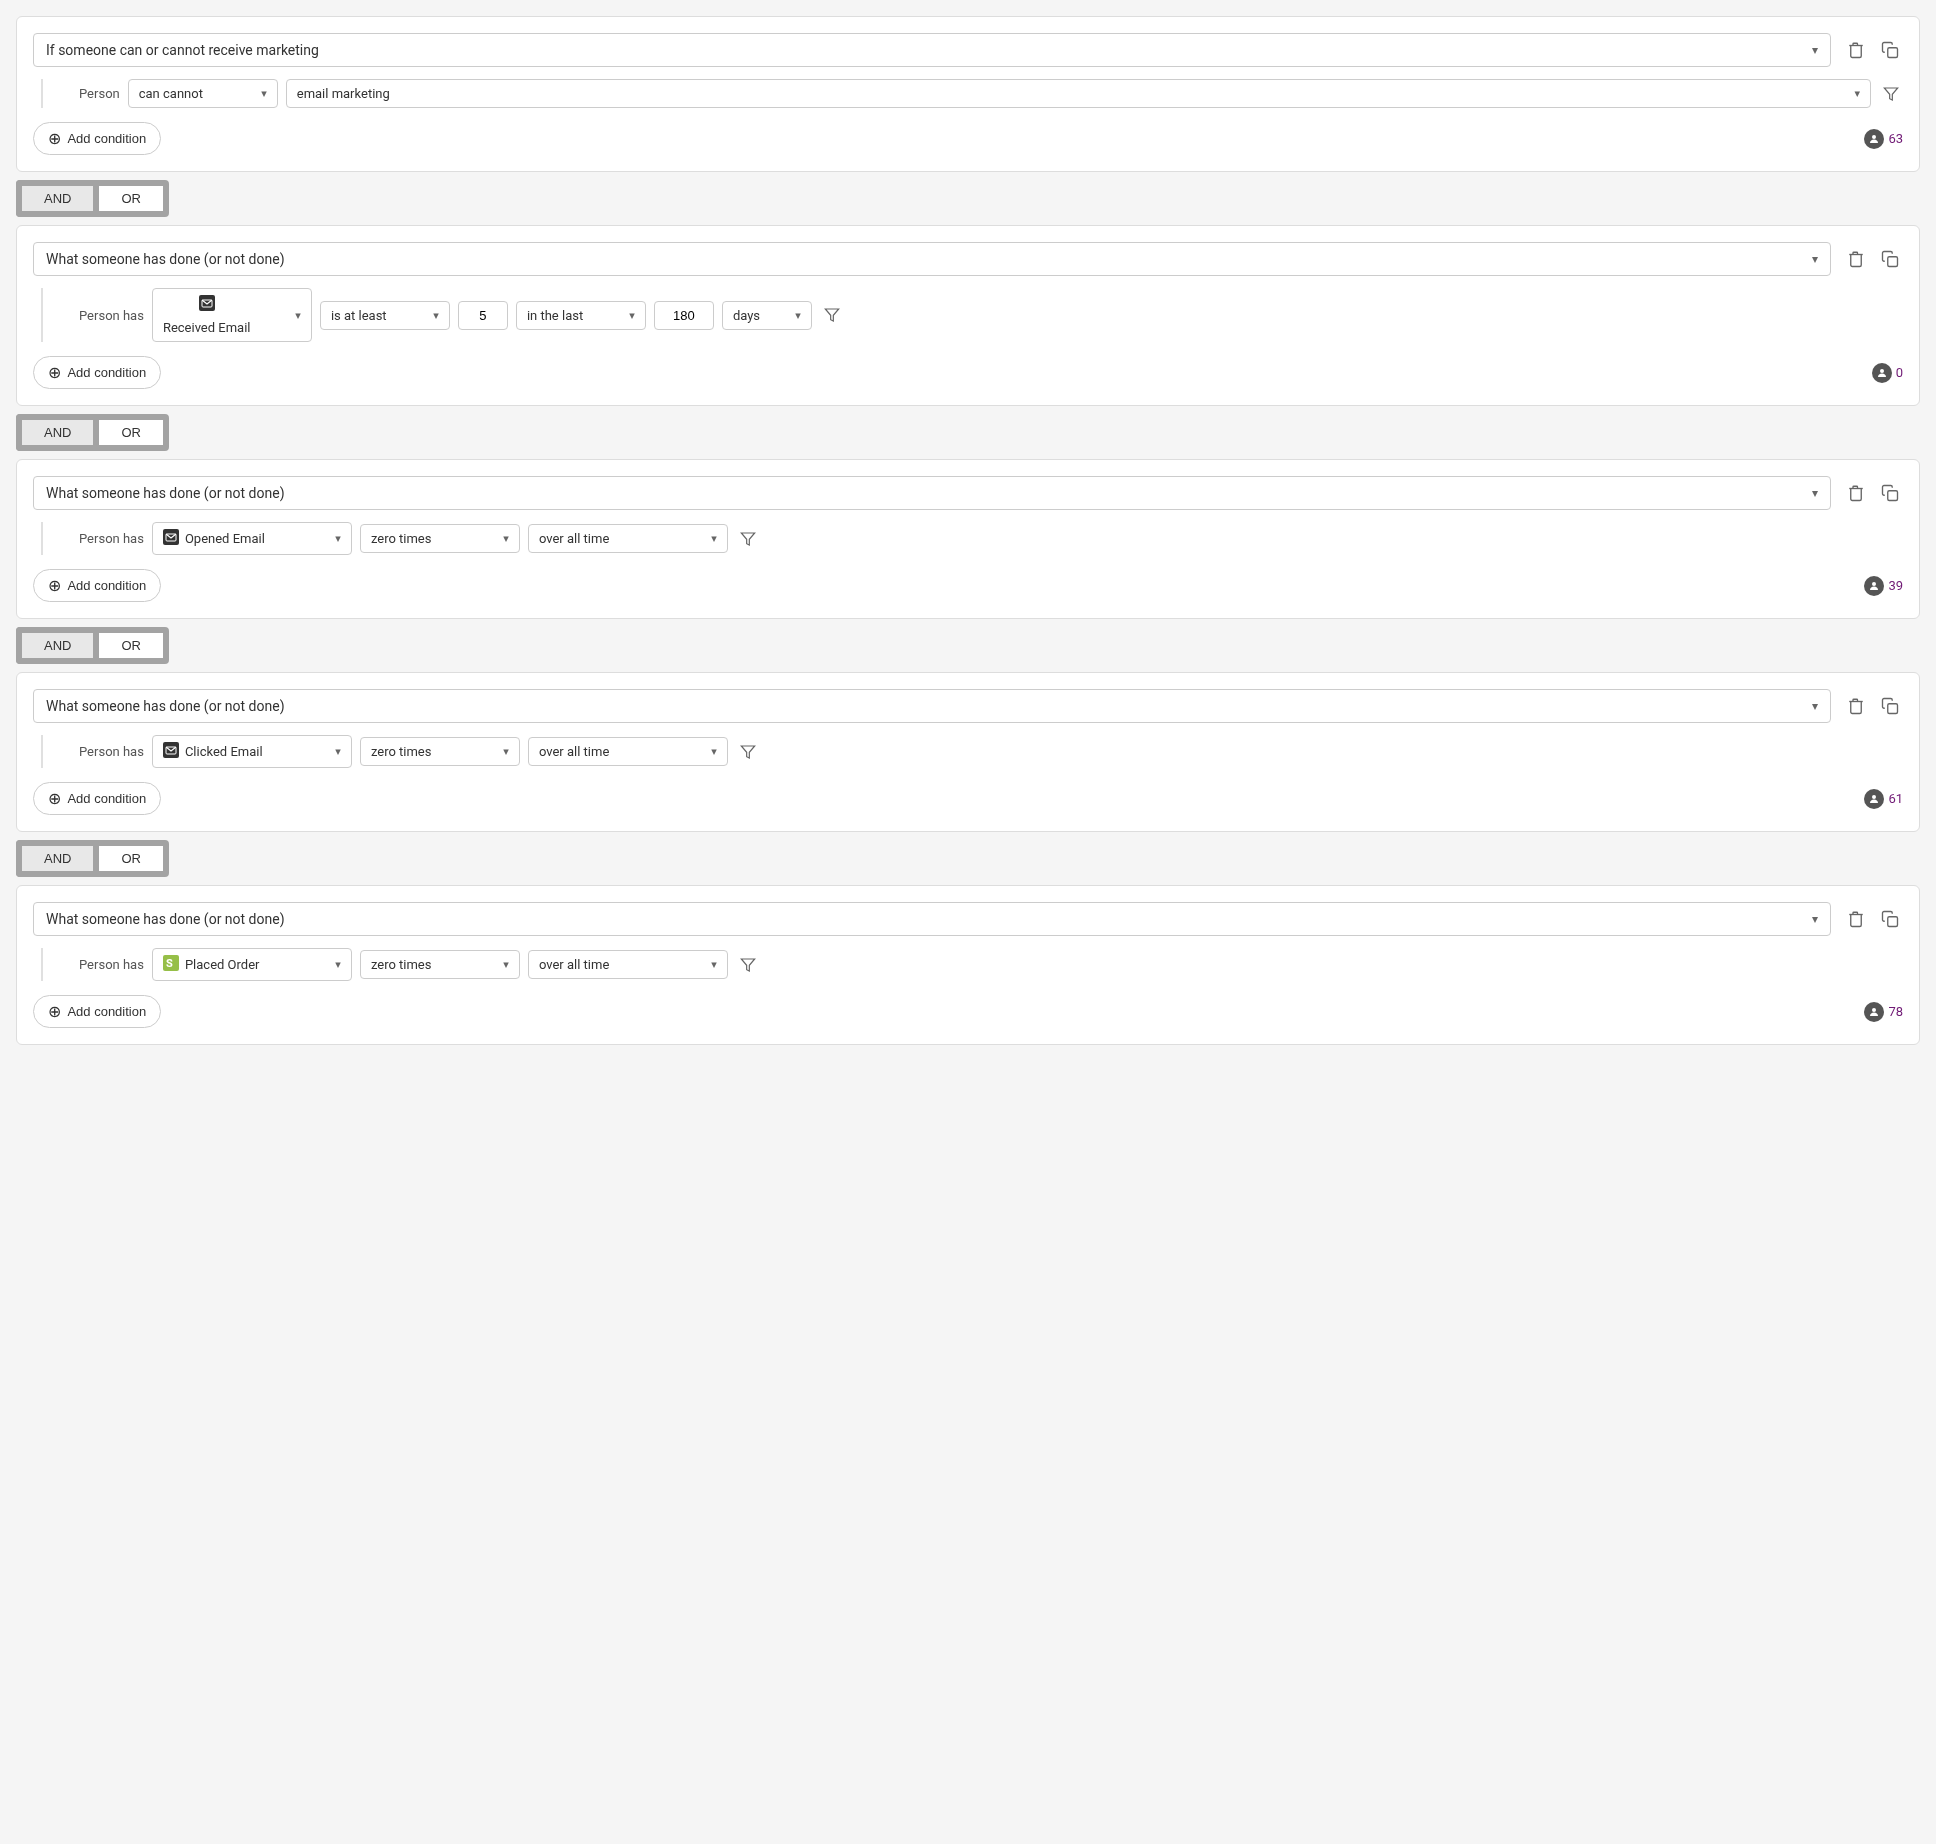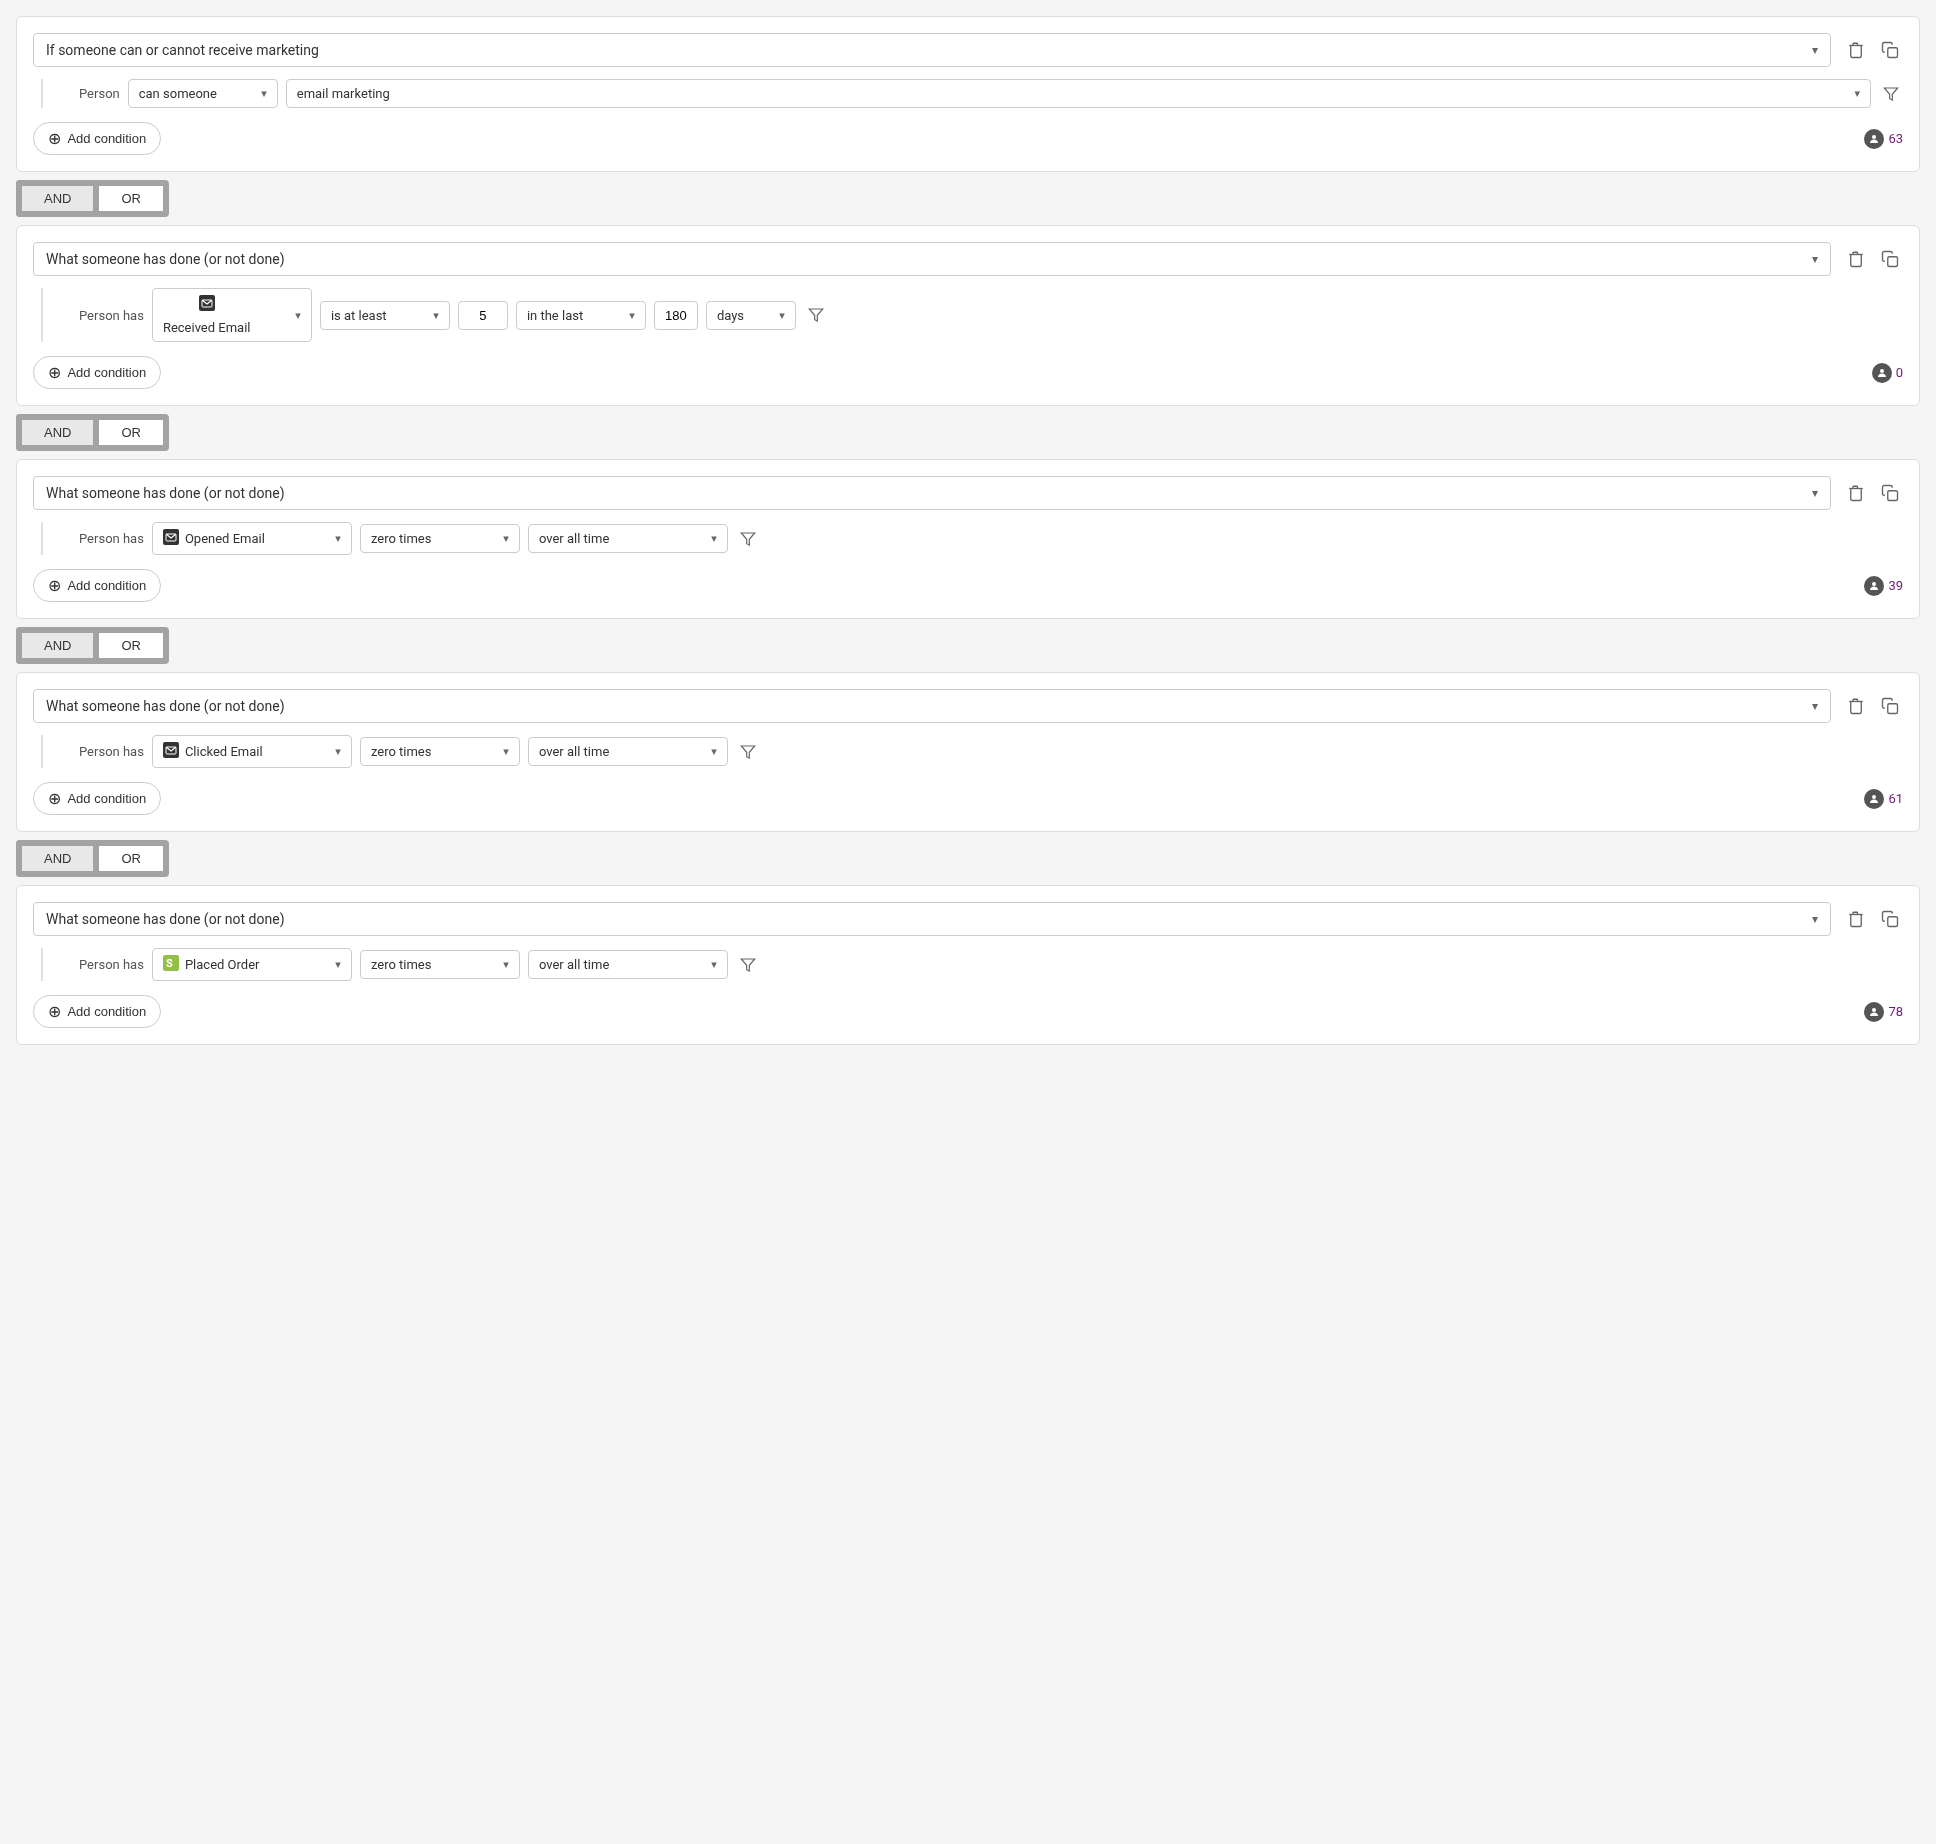--- a/index.html
+++ b/index.html
@@ -188,21 +188,21 @@
             <svg width="18" height="18" viewBox="0 0 24 24" fill="none" stroke="currentColor" stroke-width="1.8">
               <rect x="9" y="9" width="13" height="13" rx="2" ry="2"></rect>
               <path d="M5 15H4a2 2 0 0 1-2-2V4a2 2 0 0 1 2-2h9a2 2 0 0 1 2 2v1"></path>
             </svg>
           </button>
         </div>
       </div>
       <div class="condition-row">
         <span class="person-label">Person</span>
         <div class="select-field" style="min-width: 150px;">
-          <span>can someone</span>
+          <span>can cannot</span>
         <span class="chevron">▾</span>
         </div>
         <div class="select-field" style="flex: 1 1 0%;">
           <span>email marketing</span>
         <span class="chevron">▾</span>
         </div>
         <button class="icon-btn">
           <svg width="16" height="16" viewBox="0 0 24 24" fill="none" stroke="currentColor" stroke-width="1.8">
             <polygon points="22 3 2 3 10 12.46 10 19 14 21 14 12.46 22 3"></polygon>
           </svg>
@@ -264,21 +264,21 @@
         </div>
         <div class="select-field" style="min-width: 130px;">
           <span>is at least</span>
         <span class="chevron">▾</span>
         </div>
         <input type="text" class="number-input" value="5" style="width: 50px;">
         <div class="select-field" style="min-width: 130px;">
           <span>in the last</span>
         <span class="chevron">▾</span>
         </div>
-        <input type="text" class="number-input" value="180" style="width: 44px;">
+        <input type="text" class="number-input" value="180" style="width: 60px;">
         <div class="select-field" style="min-width: 90px;">
           <span>days</span>
         <span class="chevron">▾</span>
         </div>
         <button class="icon-btn">
           <svg width="16" height="16" viewBox="0 0 24 24" fill="none" stroke="currentColor" stroke-width="1.8">
             <polygon points="22 3 2 3 10 12.46 10 19 14 21 14 12.46 22 3"></polygon>
           </svg>
         </button>
       </div>

